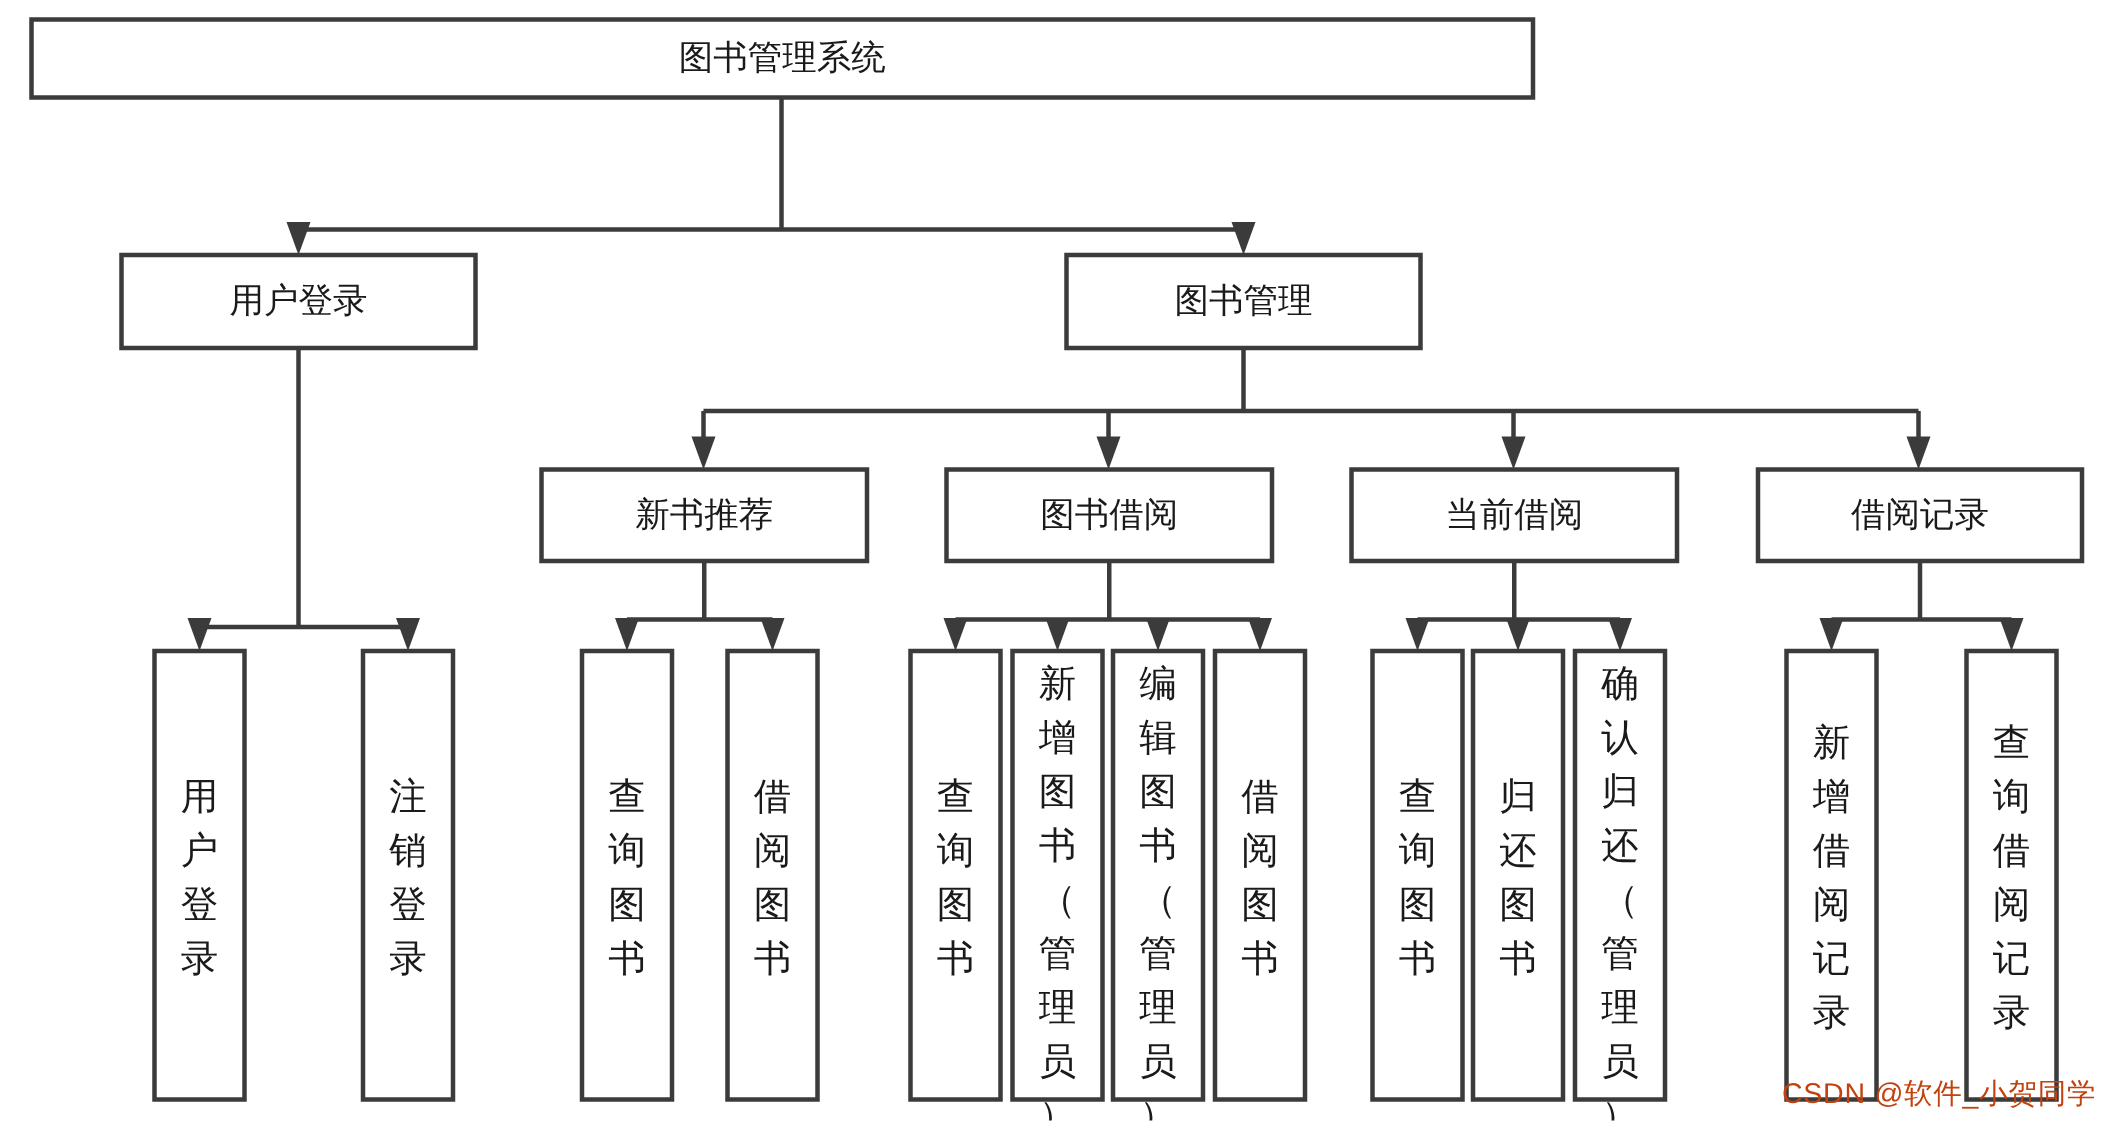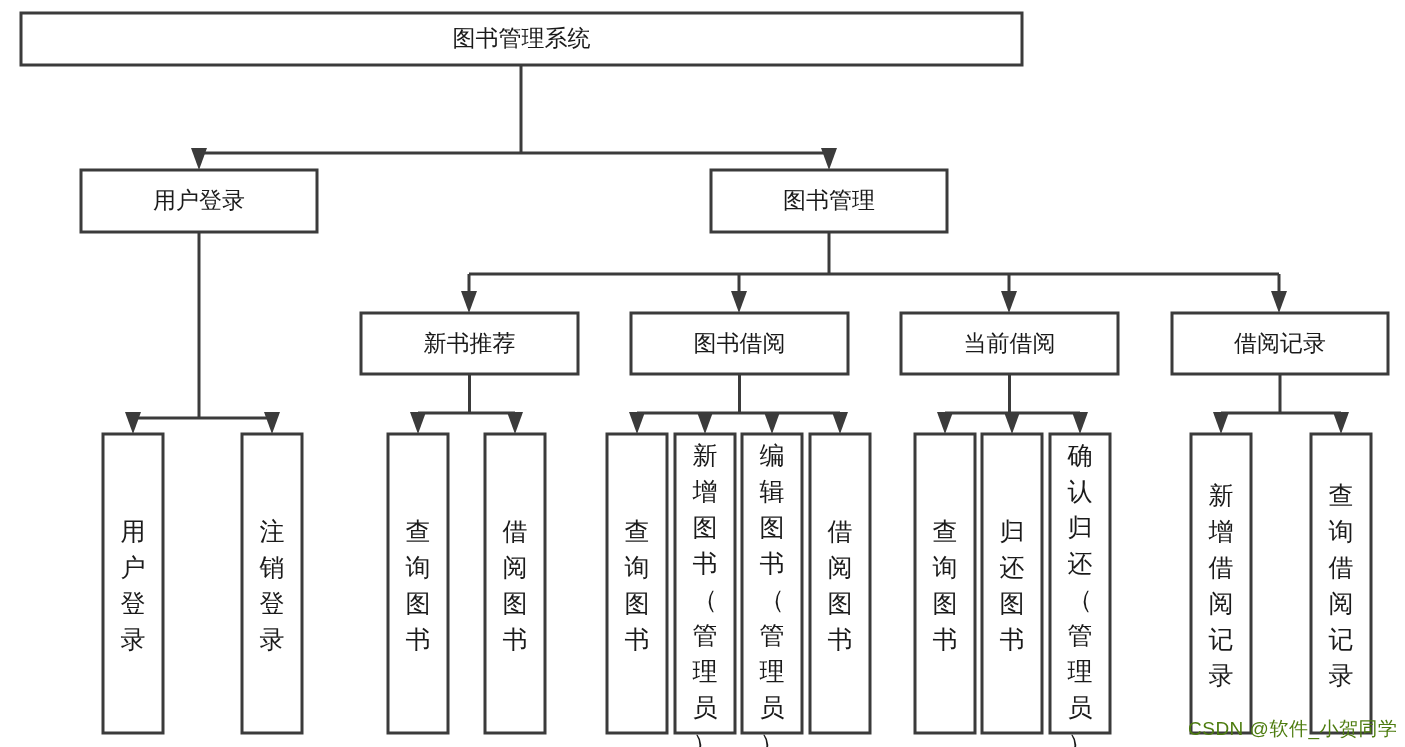--- a/index.html
+++ b/index.html
@@ -52,21 +52,21 @@
   .node-label-v {
     font-family: "Liberation Sans", "DejaVu Sans", sans-serif;
     font-size: 25px;
     fill: #1a1a1a;
     text-anchor: middle;
   }
   .watermark-text {
     position: absolute;
     font-family: "Liberation Sans", "DejaVu Sans", sans-serif;
     font-size: 19px;
-    color: #4d7c0f;
+    color: #c2410c;
     white-space: nowrap;
     letter-spacing: 0.5px;
     pointer-events: none;
   }
 </style>
 </head>
 <body>
 
 <div id="diagram-root">
 

